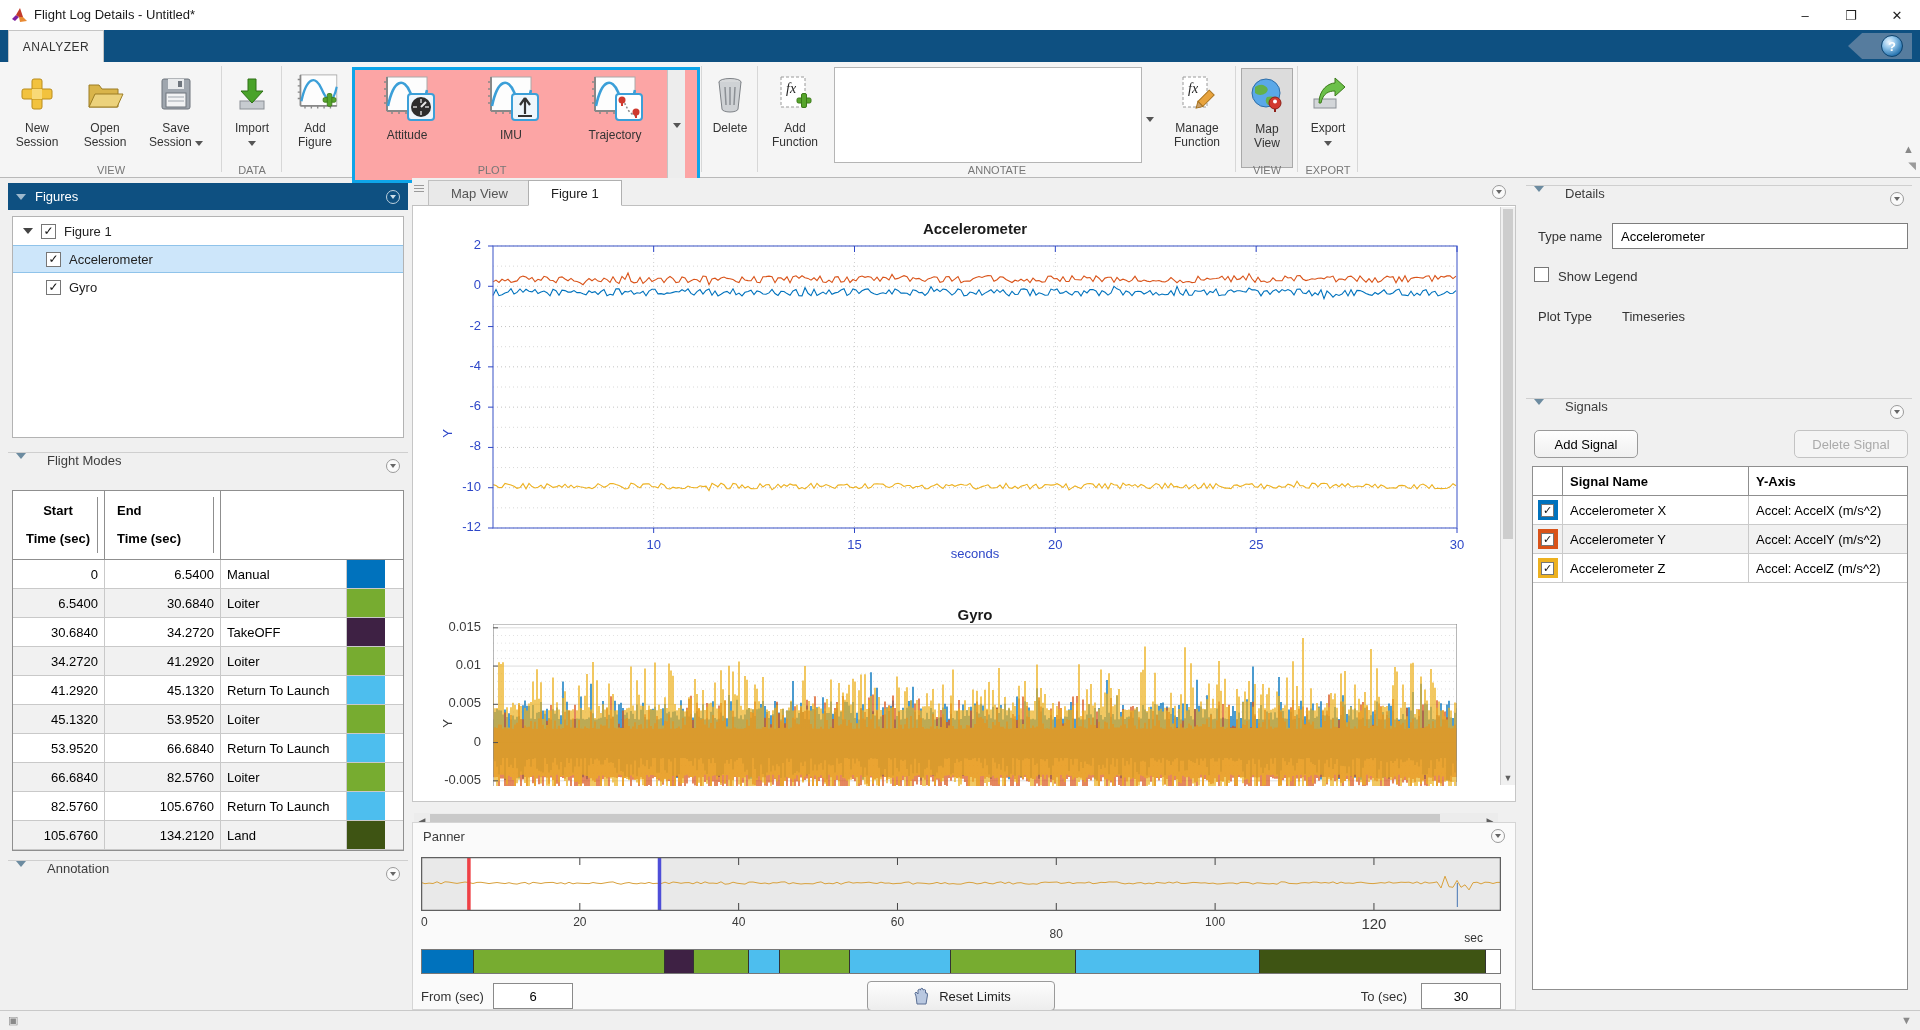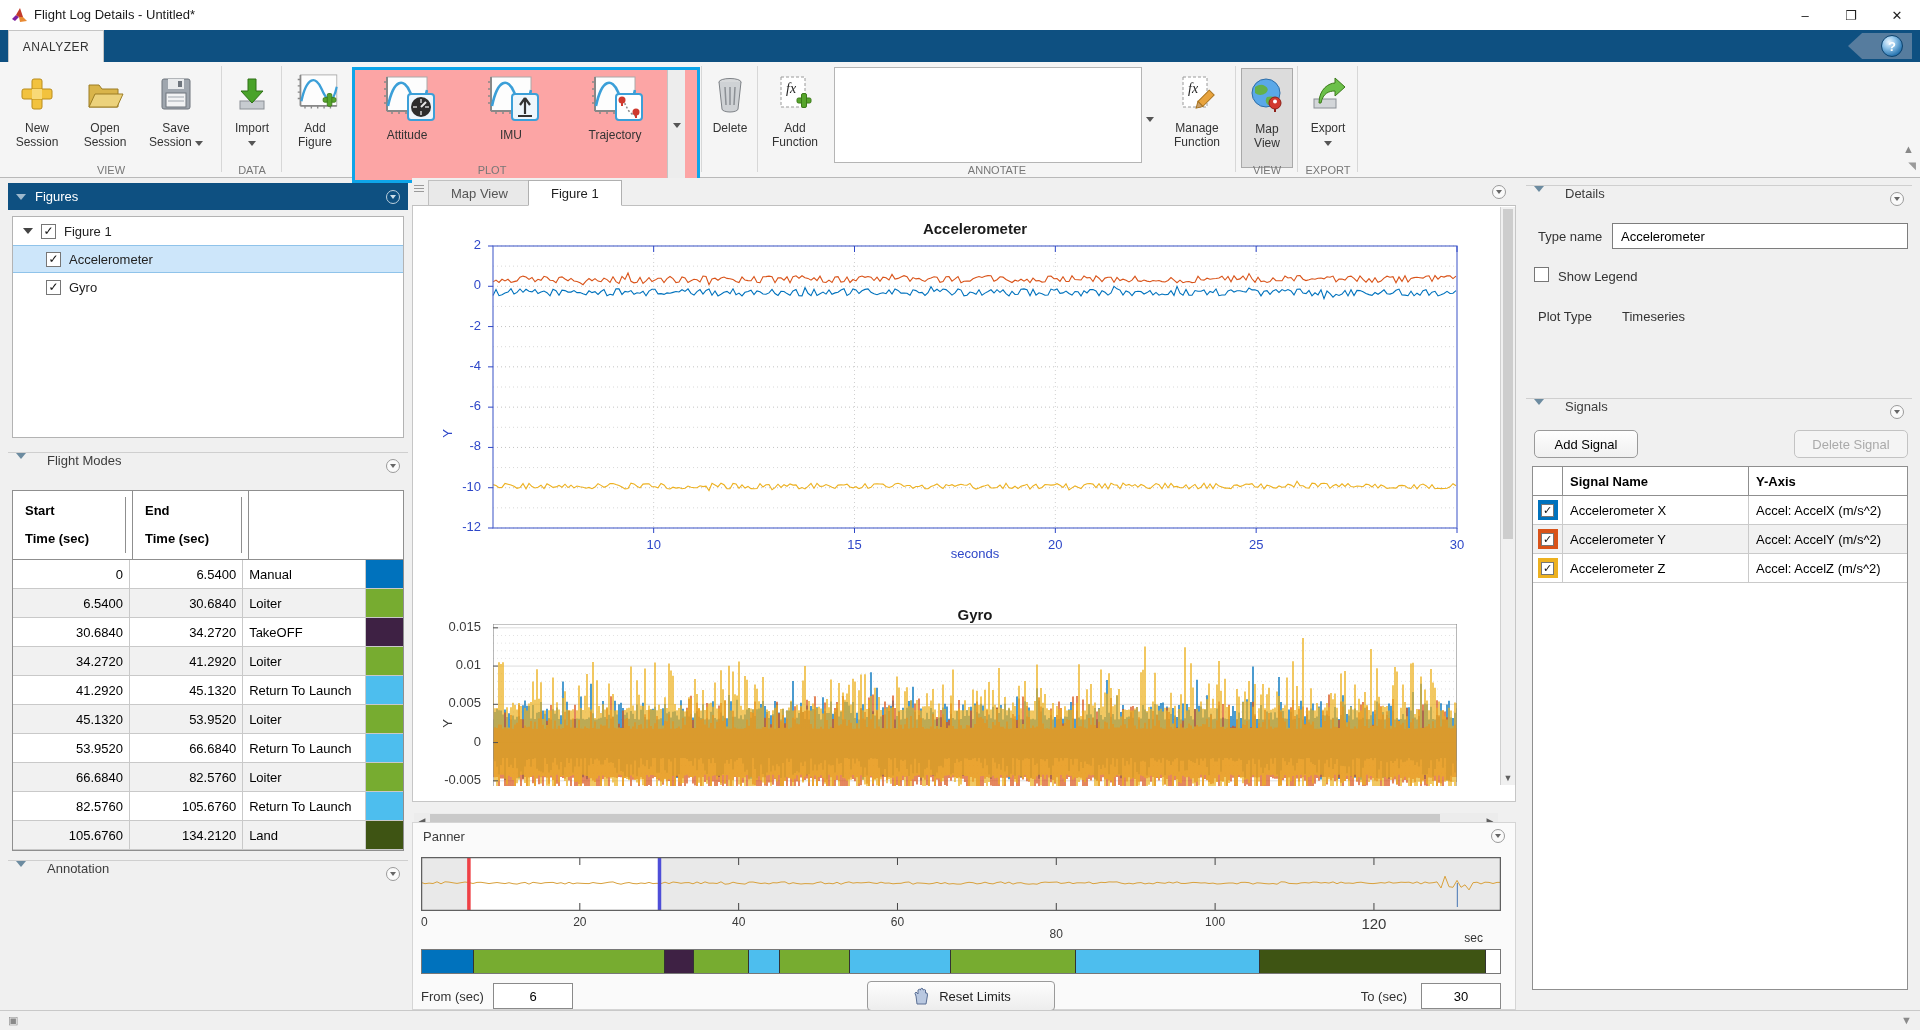--- a/index.html
+++ b/index.html
@@ -55,21 +55,21 @@
   .cbx { width:15px; height:15px; background:#fff; border:1px solid #767676; display:inline-flex; align-items:center; justify-content:center; font-size:12px; color:#111; line-height:1; }
   .tree-row .cbx { margin:0 8px 0 8px; }
 
   #fm-header { left:8px; top:452px; width:400px; background:#f0f0f0; }
   #fm-table { position:absolute; left:12px; top:490px; width:392px; background:#fff; border:1px solid #8f8f8f; font-size:13px; }
   #fm-table .hdr { display:flex; border-bottom:1px solid #8f8f8f; background:#fff; font-weight:bold; }
   #fm-table .hdr div { padding:6px 6px; line-height:16px; border-right:1px solid #8f8f8f; }
   #fm-table .row { display:flex; height:29px; border-bottom:1px solid #c9c9c9; }
   #fm-table .row:nth-child(odd) { background:#f1f1f1; }
   #fm-table .row div { border-right:1px solid #c9c9c9; display:flex; align-items:center; }
-  .fm-c1 { width:120px; justify-content:flex-end; padding-right:6px; }
+  .fm-c1 { width:92px; justify-content:flex-end; padding-right:6px;text-align:center; }
   .fm-c2 { width:116px; justify-content:flex-end; padding-right:6px; }
   .fm-c3 { width:126px; padding-left:6px; overflow:hidden; white-space:nowrap; }
   .fm-c4 { width:38px; }
   #ann-header { left:8px; top:860px; width:400px; background:#f0f0f0; }
 
   
   #center { position:absolute; left:412px; top:178px; width:1104px; height:832px; }
   #tabbar { position:absolute; left:0; top:0; width:1104px; height:28px; border-bottom:1px solid #c0c0c0; background:#f0f0f0; }
   .gripper { position:absolute; left:2px; top:7px; width:10px; display:flex; flex-direction:column; gap:2px; }
   .gripper i { height:1px; background:#9a9a9a; }

